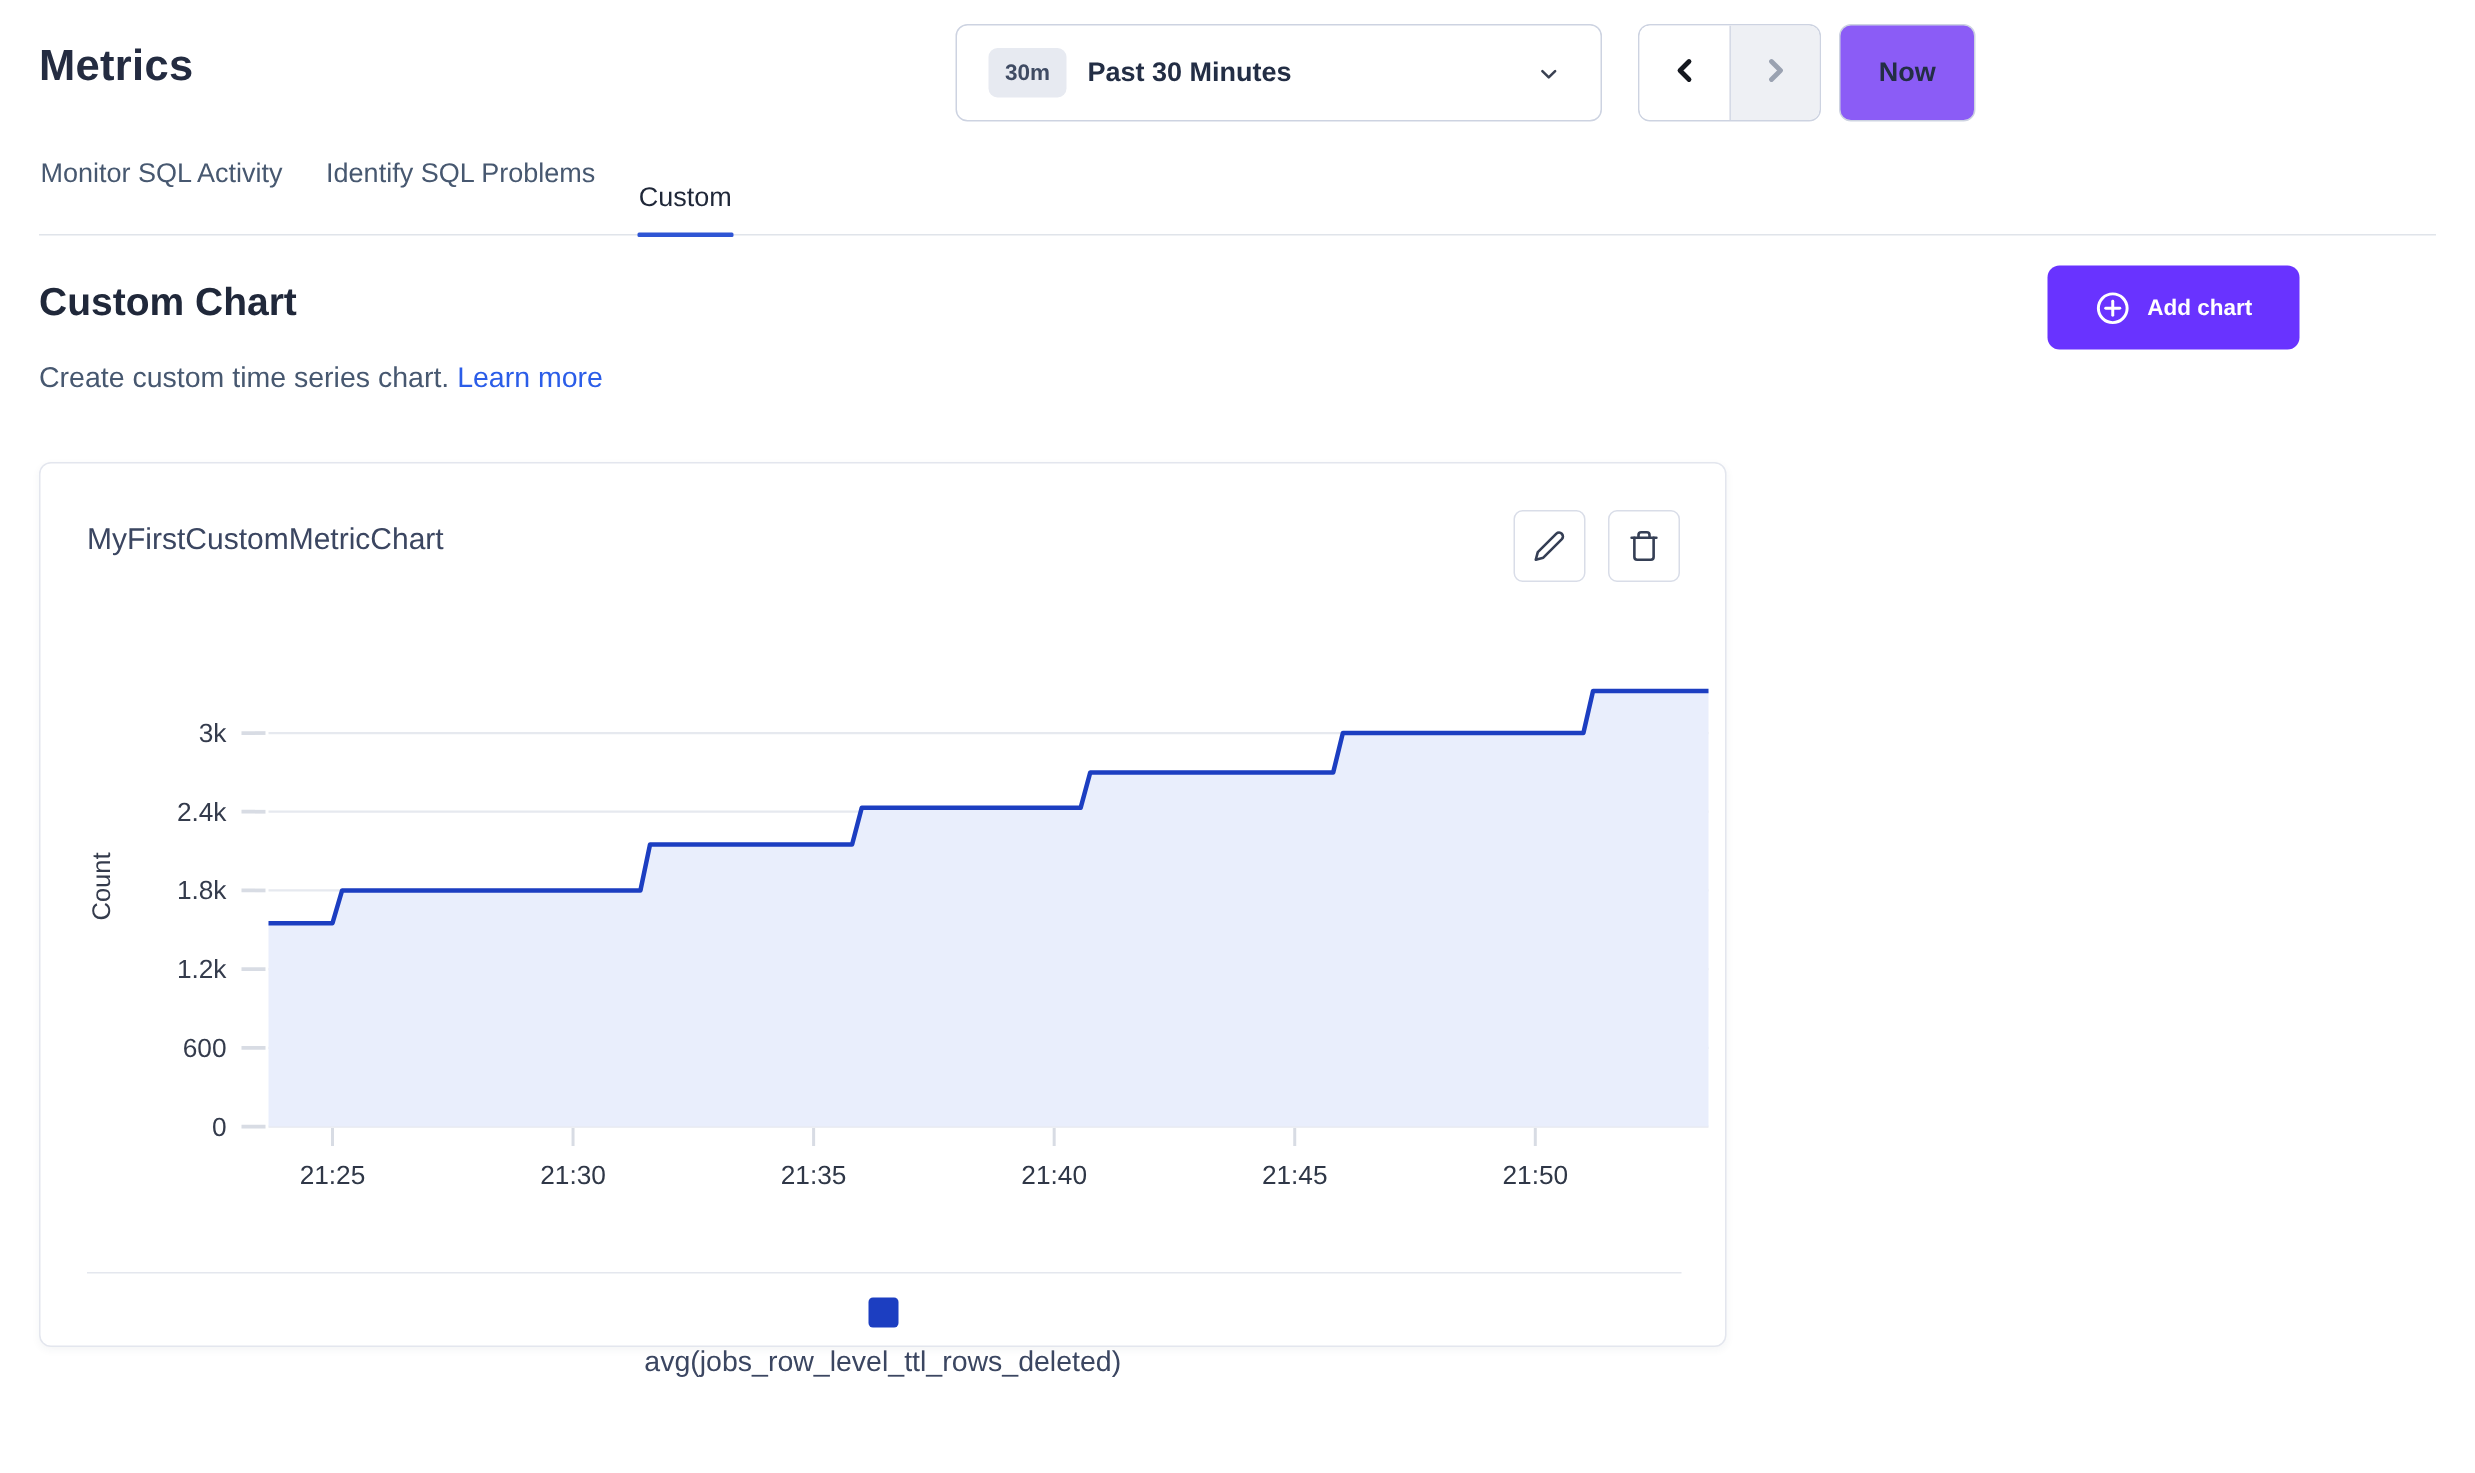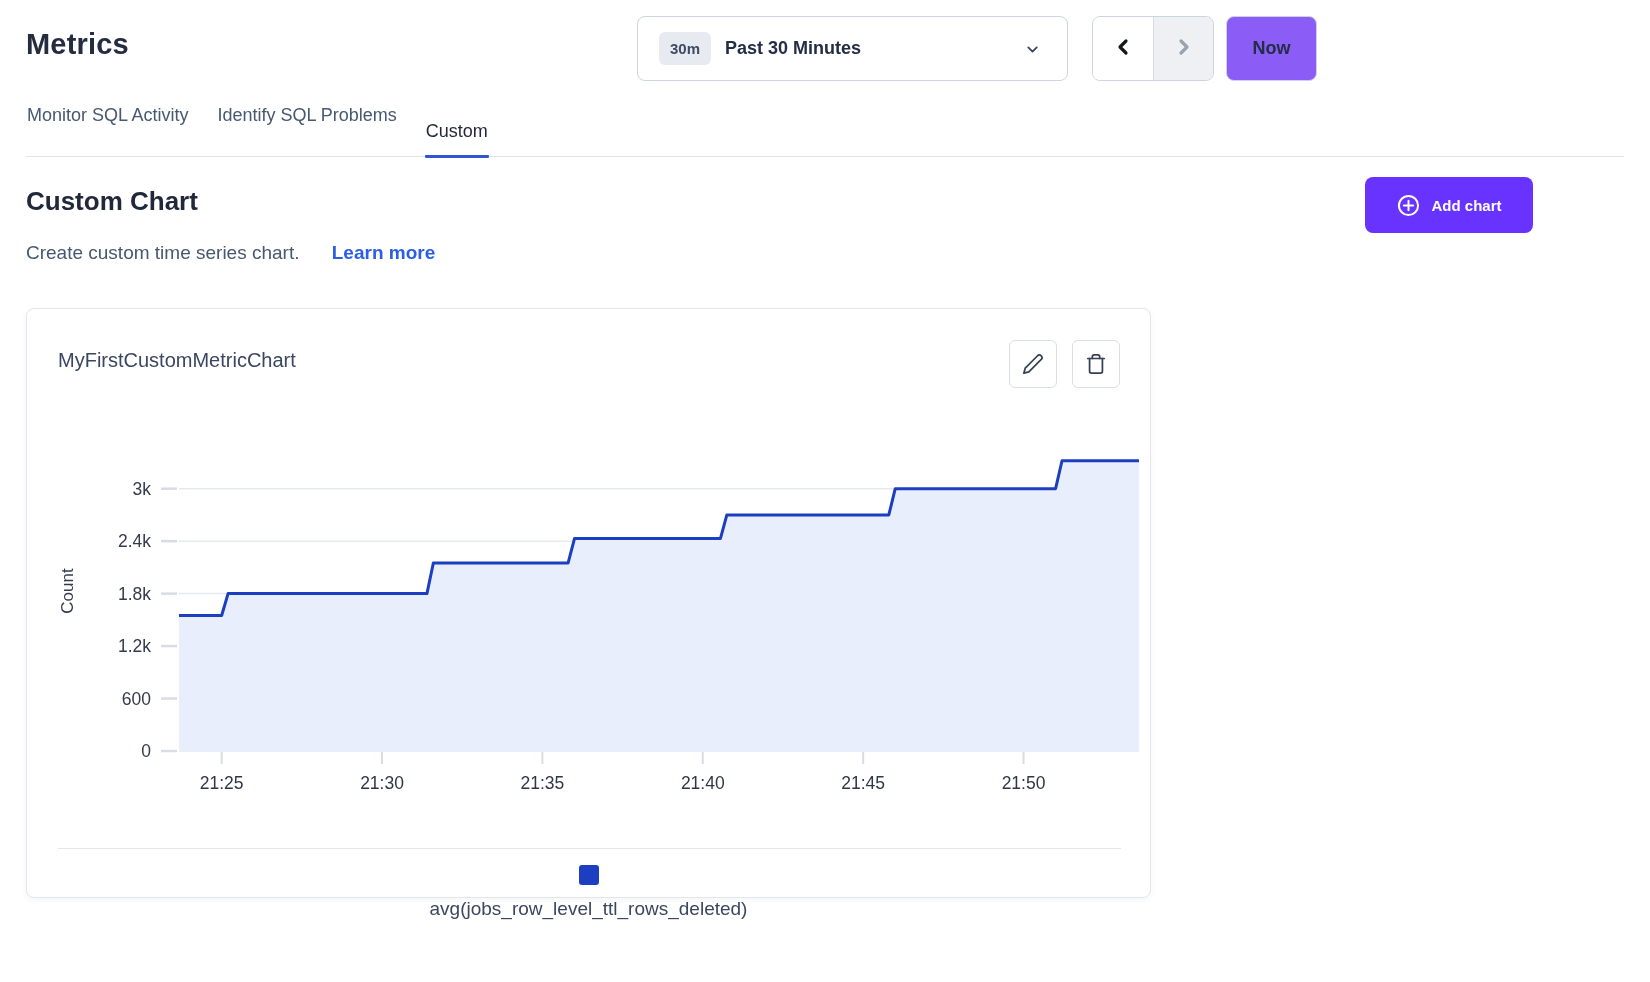--- a/index.html
+++ b/index.html
@@ -45,21 +45,21 @@
   .tabs{position:absolute;left:26px;right:26px;top:101px;display:flex;gap:27px;
     border-bottom:1px solid #e0e4ea;}
   .tab{font-size:18px;color:var(--slate);padding:4px 1px 14px;cursor:pointer;position:relative;}
   .tab.active{color:#1f2738;font-weight:400;margin-top:16px;}
   .tab.active::after{content:"";position:absolute;left:0;right:0;bottom:-2px;height:3px;
     background:var(--underline);border-radius:1px;}
 
   
   .section-title{position:absolute;left:26px;top:186px;font-size:26px;font-weight:700;color:#20283a;}
   .section-desc{position:absolute;left:26px;top:242px;font-size:19px;color:var(--slate);}
-  .learn-more{color:var(--link);font-weight:700;text-decoration:none;cursor:pointer;margin-left:27px;}
+  .learn-more{color:var(--link);font-weight:400;text-decoration:none;cursor:pointer;}
   .add-chart{position:absolute;left:1365px;top:177px;width:168px;height:56px;background:var(--purple);
     color:#fff;border:none;border-radius:8px;font-size:15px;font-weight:700;
     font-family:"Liberation Sans",sans-serif;display:flex;align-items:center;justify-content:center;
     gap:10px;cursor:pointer;}
 
   
   .card{position:absolute;left:26px;top:308px;width:1125px;height:590px;background:#fff;
     border:1px solid var(--card-border);border-radius:8px;box-shadow:0 2px 6px rgba(40,50,80,.05);}
   .card-title{position:absolute;left:31px;top:40px;font-size:20px;font-weight:400;color:var(--mid);}
   .icon-btn{position:absolute;top:31px;width:48px;height:48px;background:#fff;border:1px solid var(--btn-border);

